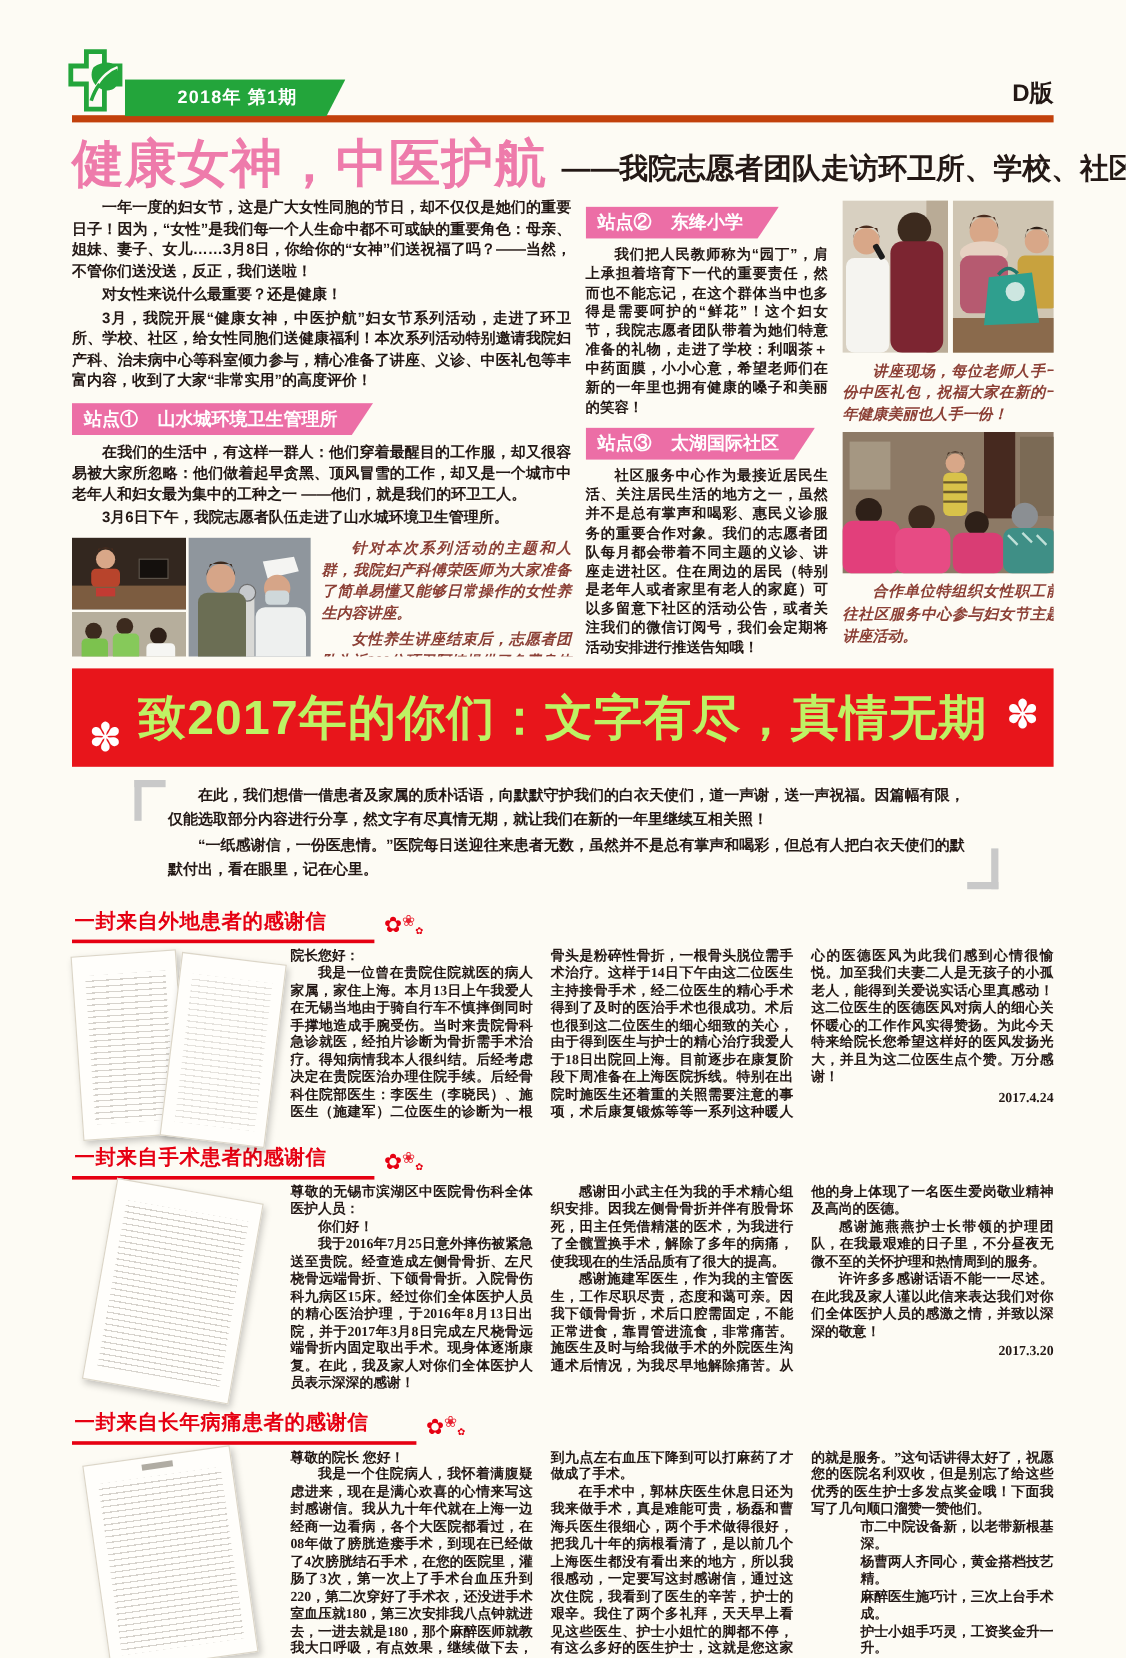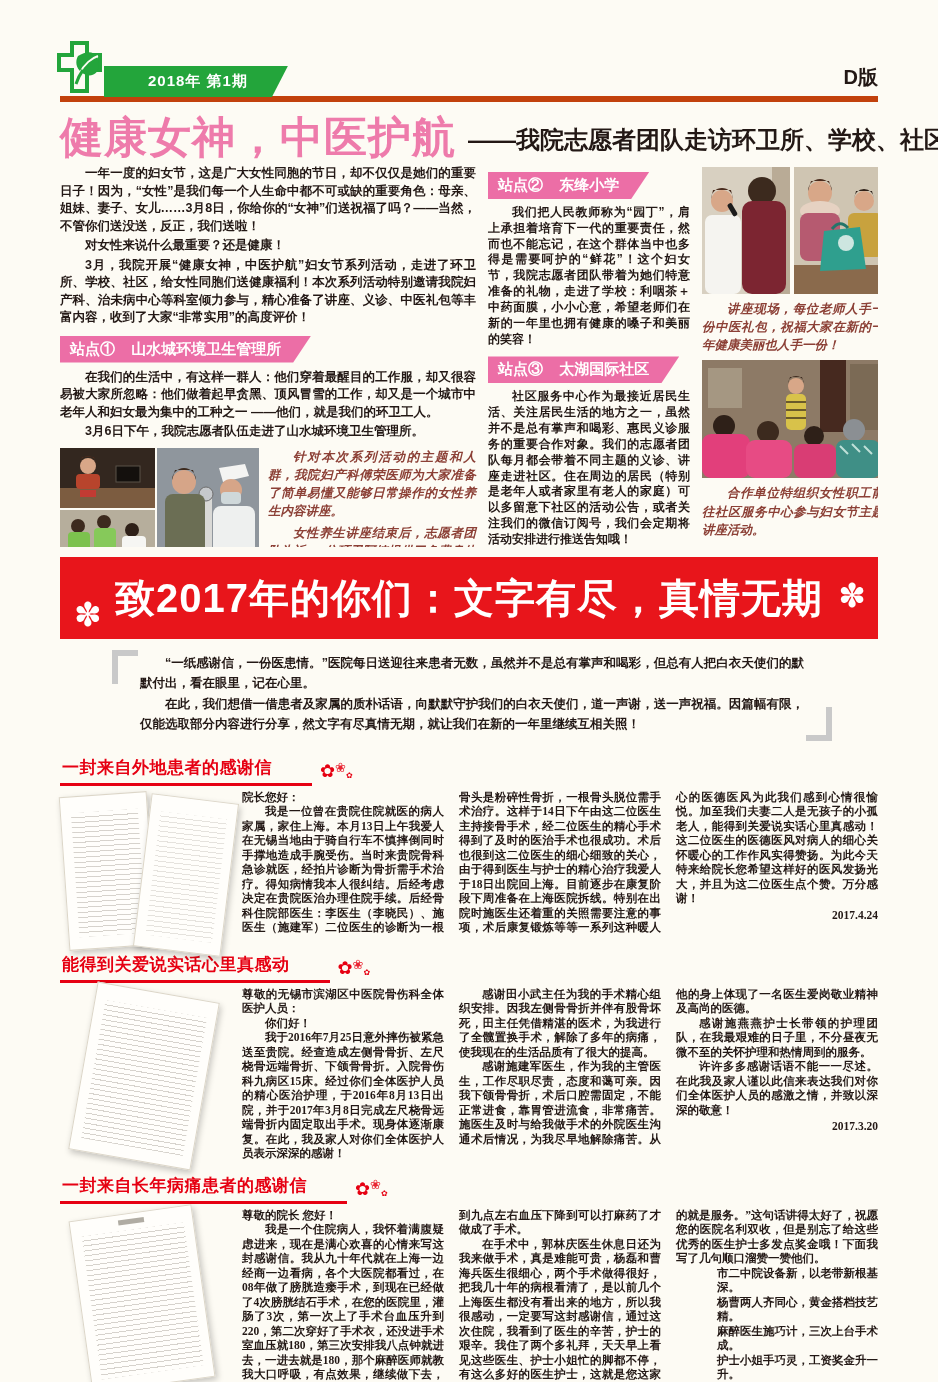--- a/index.html
+++ b/index.html
@@ -46,21 +46,21 @@
     font-family:"Liberation Serif",serif;font-style:italic;font-weight:700;
     color:#8c4036;font-size:12.5px;line-height:1.45;text-align:justify;text-indent:2em;margin:0 0 4px;
   }
   .col3 .photo-pair{display:flex;gap:4px;margin-top:2px;}
   .col3 .caption-kai{margin:6px 0;}
   .photo-frame{display:block;}
 
   
   .red-banner{position:relative;margin:10px 0 9px;background:#e8151b;height:82px;
     display:flex;align-items:center;justify-content:center;}
-  .red-banner h2{color:#ffffff;font-size:40px;font-weight:900;margin:0;letter-spacing:1px;white-space:nowrap;}
+  .red-banner h2{color:#bef264;font-size:40px;font-weight:900;margin:0;letter-spacing:1px;white-space:nowrap;}
   .red-banner .flower{position:absolute;color:#fff;font-size:33px;line-height:1;}
   .red-banner .flower.left{left:14px;bottom:8px;}
   .red-banner .flower.right{right:12px;top:22px;}
 
   
   .quote-intro{position:relative;margin:0 46px 10px 52px;padding:5px 28px 9px;}
   .quote-intro::before{content:"";position:absolute;left:0;top:2px;width:20px;height:28px;
     border-left:6px solid #c9c9c9;border-top:6px solid #c9c9c9;}
   .quote-intro::after{content:"";position:absolute;right:0;bottom:2px;width:20px;height:28px;
     border-right:6px solid #c9c9c9;border-bottom:6px solid #c9c9c9;}
@@ -240,22 +240,22 @@
     </div>
   </div>
 
   <div class="red-banner">
     <span class="flower left">✽</span>
     <h2>致2017年的你们：文字有尽，真情无期</h2>
     <span class="flower right">✽</span>
   </div>
 
   <div class="quote-intro">
+    <p>在此，我们想借一借患者及家属的质朴话语，向默默守护我们的白衣天使们，道一声谢，送一声祝福。因篇幅有限，仅能选取部分内容进行分享，然文字有尽真情无期，就让我们在新的一年里继续互相关照！</p>
     <p>“一纸感谢信，一份医患情。”医院每日送迎往来患者无数，虽然并不是总有掌声和喝彩，但总有人把白衣天使们的默默付出，看在眼里，记在心里。</p>
-    <p>在此，我们想借一借患者及家属的质朴话语，向默默守护我们的白衣天使们，道一声谢，送一声祝福。因篇幅有限，仅能选取部分内容进行分享，然文字有尽真情无期，就让我们在新的一年里继续互相关照！</p>
   </div>
 
   <div class="letter-section">
     <div class="letter-heading">
       <span class="lh-text">一封来自外地患者的感谢信</span>
       <span class="fl big">✿</span>
       <span class="fl mid">❀</span>
       <span class="fl tiny">✿</span>
     </div>
     <div class="letter-body">
@@ -270,21 +270,21 @@
       <div class="letter-text">
         <p class="salutation">院长您好：</p>
         <p>我是一位曾在贵院住院就医的病人家属，家住上海。本月13日上午我爱人在无锡当地由于骑自行车不慎摔倒同时手撑地造成手腕受伤。当时来贵院骨科急诊就医，经拍片诊断为骨折需手术治疗。得知病情我本人很纠结。后经考虑决定在贵院医治办理住院手续。后经骨科住院部医生：李医生（李晓民）、施医生（施建军）二位医生的诊断为一根骨头是粉碎性骨折，一根骨头脱位需手术治疗。这样于14日下午由这二位医生主持接骨手术，经二位医生的精心手术得到了及时的医治手术也很成功。术后也很到这二位医生的细心细致的关心，由于得到医生与护士的精心治疗我爱人于18日出院回上海。目前逐步在康复阶段下周准备在上海医院拆线。特别在出院时施医生还着重的关照需要注意的事项，术后康复锻炼等等一系列这种暖人心的医德医风为此我们感到心情很愉悦。加至我们夫妻二人是无孩子的小孤老人，能得到关爱说实话心里真感动！这二位医生的医德医风对病人的细心关怀暖心的工作作风实得赞扬。为此今天特来给院长您希望这样好的医风发扬光大，并且为这二位医生点个赞。万分感谢！</p>
         <p class="date">2017.4.24</p>
       </div>
     </div>
   </div>
 
   <div class="letter-section">
     <div class="letter-heading">
-      <span class="lh-text">能得到关爱说实话心里真感动</span>
+      <span class="lh-text">一封来自手术患者的感谢信</span>
       <span class="fl big">✿</span>
       <span class="fl mid">❀</span>
       <span class="fl tiny">✿</span>
     </div>
     <div class="letter-body">
       <div class="thumb">
         <div class="pg" style="left:22px;top:4px;width:122px;height:168px;transform:rotate(10deg);">
             <div class="lines"></div>
           </div>
       </div>

